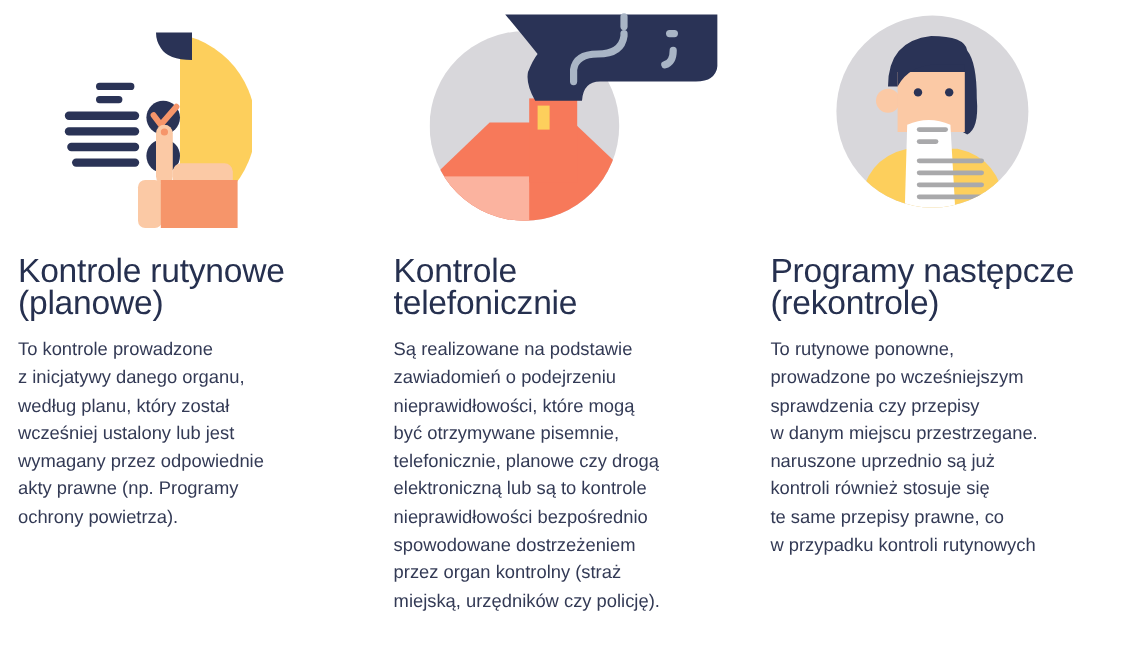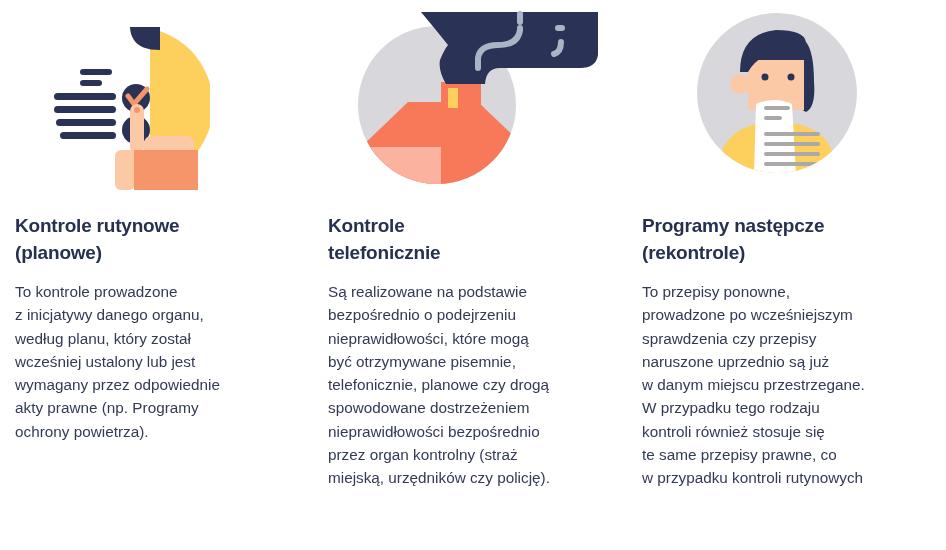--- a/index.html
+++ b/index.html
@@ -3,21 +3,21 @@
 <meta charset="utf-8">
 <style>
   html, body { margin:0; padding:0; background:#ffffff; }
   body { width:946px; height:550px; position:relative; overflow:hidden;
          font-family:"Liberation Sans", "DejaVu Sans", sans-serif; color:#2b3152; }
   .col { position:absolute; top:0; }
   .col1 { left:15px; width:300px; }
   .col2 { left:328px; width:300px; }
   .col3 { left:642px; width:300px; }
   .illus { position:absolute; }
-  .title { position:absolute; top:212px; font-weight:bold; font-size:19px; line-height:27px;
+  .title { position:absolute; top:212px; font-weight:normal; font-size:28px; line-height:27px;
            color:#26304f; letter-spacing:-0.2px; margin:0; }
   .body { position:absolute; top:280px; font-size:15.3px; line-height:23.3px; color:#333a55; margin:0; }
   .body span { display:block; white-space:nowrap; }
 </style>
 </head>
 <body>
 
 <div class="col col1">
   <svg class="illus" style="left:15px; top:10px;" width="180" height="180" viewBox="0 0 180 180">
     <defs>
@@ -78,26 +78,27 @@
     <path d="M120 68 L120 58 Q122 45 140 45 Q160 45 162 30 L162 28" stroke="#a9b5c5" stroke-width="6" fill="none" stroke-linecap="round"></path>
     <path d="M162 22 L162 14" stroke="#a9b5c5" stroke-width="6" stroke-linecap="round"></path>
     <path d="M200 28 L204 28 M203 42 Q203 52 196 54" stroke="#a9b5c5" stroke-width="6" fill="none" stroke-linecap="round"></path>
   </svg>
   <h2 class="title">
     <span style="display:block">Kontrole</span>
     <span style="display:block">telefonicznie</span>
   </h2>
   <p class="body">
     <span>Są realizowane na podstawie</span>
-    <span>bezpośrednio o podejrzeniu</span>
+    <span>zawiadomień o podejrzeniu</span>
     <span>nieprawidłowości, które mogą</span>
     <span>być otrzymywane pisemnie,</span>
     <span>telefonicznie, planowe czy drogą</span>
+    <span>elektroniczną lub są to kontrole</span>
+    <span>nieprawidłowości bezpośrednio</span>
     <span>spowodowane dostrzeżeniem</span>
-    <span>nieprawidłowości bezpośrednio</span>
     <span>przez organ kontrolny (straż</span>
     <span>miejską, urzędników czy policję).</span>
   </p>
 </div>
 
 <div class="col col3">
   <svg class="illus" style="left:54px; top:12px;" width="162" height="162" viewBox="0 0 162 162">
     <defs>
         <clipPath id="c3">
           <circle cx="81" cy="81" r="80"></circle>
@@ -119,23 +120,22 @@
       <rect x="68" y="130" width="56" height="4" rx="2" fill="#a9a9ab"></rect>
       <rect x="68" y="140" width="56" height="4" rx="2" fill="#a9a9ab"></rect>
       <rect x="68" y="150" width="56" height="4" rx="2" fill="#a9a9ab"></rect>
     </g>
   </svg>
   <h2 class="title">
     <span style="display:block">Programy następcze</span>
     <span style="display:block">(rekontrole)</span>
   </h2>
   <p class="body">
-    <span>To przepisy ponowne,</span>
+    <span>To rutynowe ponowne,</span>
     <span>prowadzone po wcześniejszym</span>
     <span>sprawdzenia czy przepisy</span>
+    <span>w danym miejscu przestrzegane.</span>
     <span>naruszone uprzednio są już</span>
-    <span>w danym miejscu przestrzegane.</span>
-    <span>W przypadku tego rodzaju</span>
     <span>kontroli również stosuje się</span>
     <span>te same przepisy prawne, co</span>
     <span>w przypadku kontroli rutynowych</span>
   </p>
 </div>
 
 </body></html>

